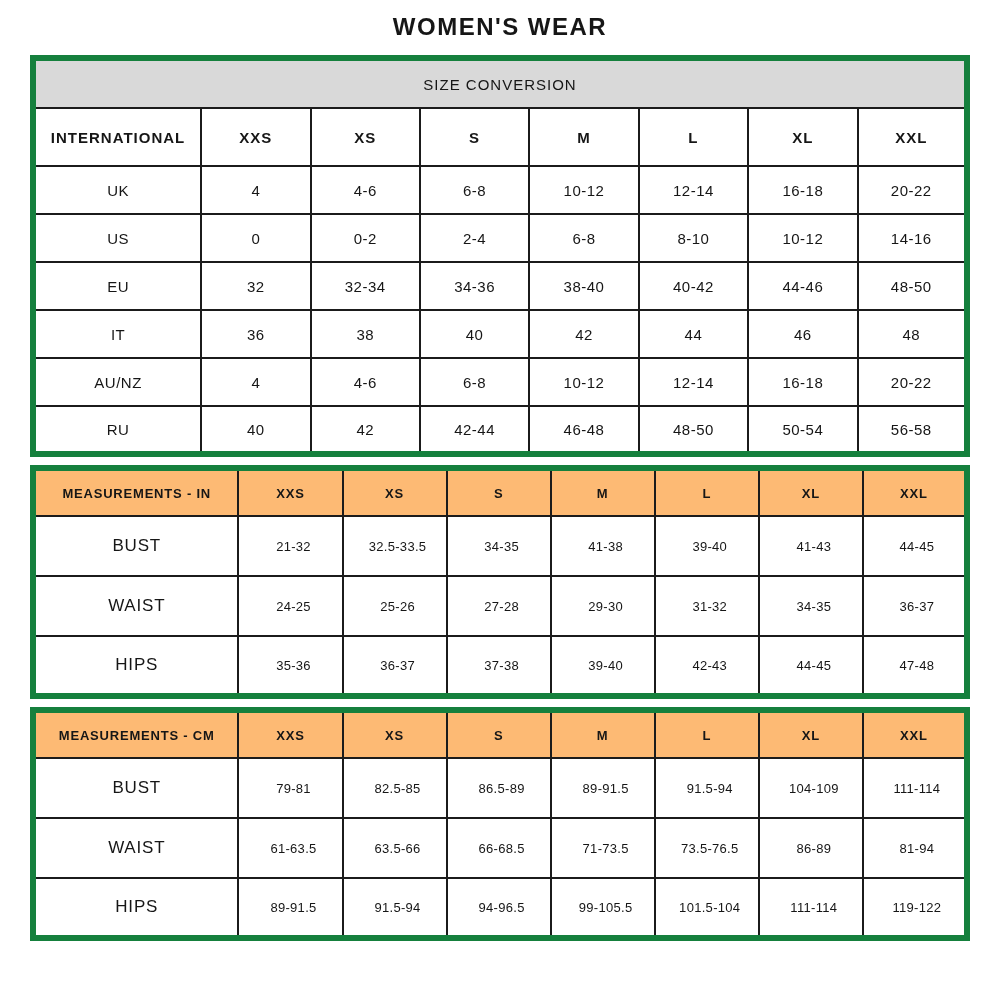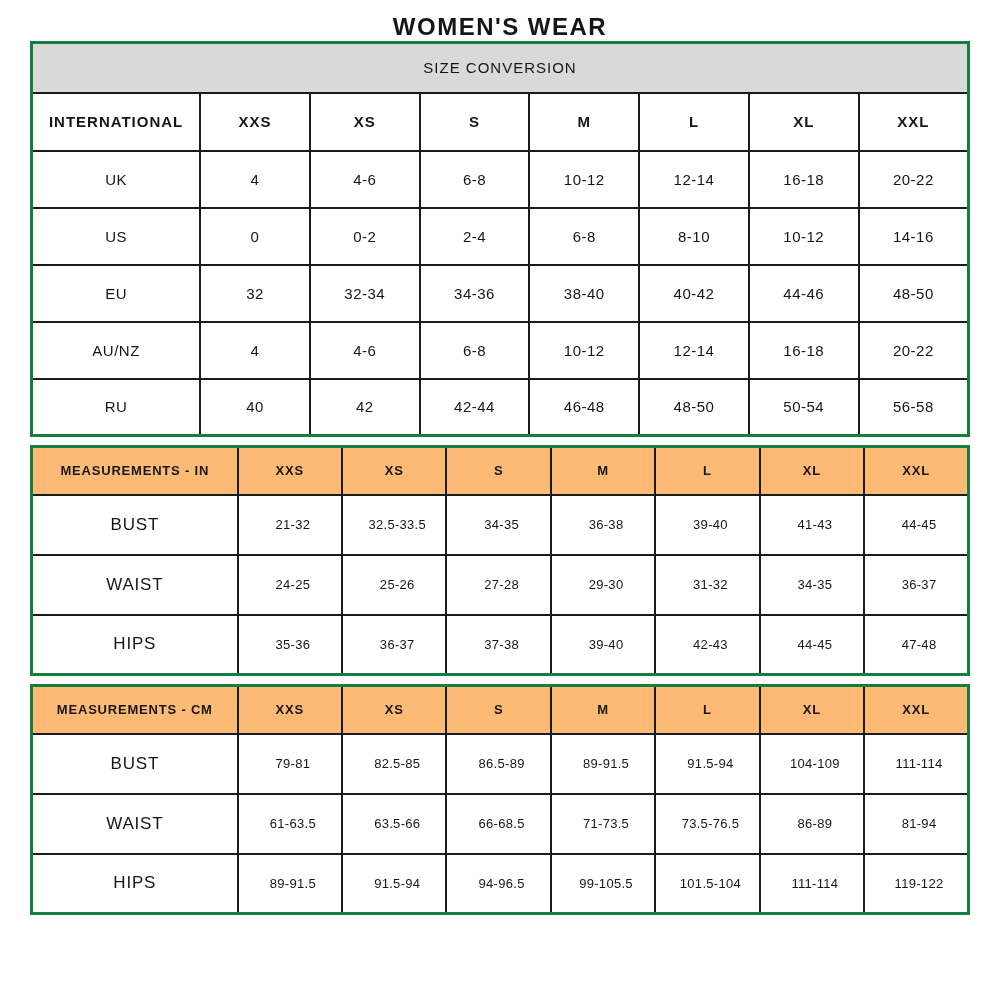--- a/index.html
+++ b/index.html
@@ -10,27 +10,28 @@
     font-family: "Liberation Sans", sans-serif;
     color: #161616;
     overflow: hidden;
   }
   .page { padding: 13px 30px 8px 30px; }
   .title {
     text-align: center;
     font-size: 24px;
     font-weight: 700;
     letter-spacing: 1.5px;
+    margin-bottom: 14px;
     color: #161616;
   }
   table.tbl {
     width: 100%;
     border-collapse: collapse;
     table-layout: fixed;
-    border: 3px solid #15803d;
+    border: 6px solid #15803d;
     margin-bottom: 8px;
   }
   .tbl th, .tbl td {
     border: 2px solid #1b1b1b;
     text-align: center;
     vertical-align: middle;
     font-weight: 400;
     padding: 0 2px;
     overflow: hidden;
   }
@@ -41,21 +42,21 @@
     font-weight: 700;
     letter-spacing: 1px;
   }
   .conv thead tr.cols th {
     height: 58px;
     font-size: 15px;
     font-weight: 700;
     letter-spacing: 1px;
   }
   .conv tbody th, .conv tbody td {
-    height: 57px;
+    height: 48px;
     font-size: 15px;
     letter-spacing: 0.5px;
   }
   .meas thead th {
     height: 48px;
     background: #fdba74;
     font-size: 13px;
     font-weight: 700;
     letter-spacing: 0.8px;
   }
@@ -130,20 +131,30 @@
           <th>EU</th>
           <td>32</td>
           <td>32-34</td>
           <td>34-36</td>
           <td>38-40</td>
           <td>40-42</td>
           <td>44-46</td>
           <td>48-50</td>
         </tr>
         <tr>
+          <th>IT</th>
+          <td>36</td>
+          <td>38</td>
+          <td>40</td>
+          <td>42</td>
+          <td>44</td>
+          <td>46</td>
+          <td>48</td>
+        </tr>
+        <tr>
           <th>AU/NZ</th>
           <td>4</td>
           <td>4-6</td>
           <td>6-8</td>
           <td>10-12</td>
           <td>12-14</td>
           <td>16-18</td>
           <td>20-22</td>
         </tr>
         <tr>
@@ -181,21 +192,21 @@
           <th>XL</th>
           <th>XXL</th>
         </tr>
     </thead>
     <tbody id="in-body">
         <tr>
           <th>BUST</th>
           <td>21-32</td>
           <td>32.5-33.5</td>
           <td>34-35</td>
-          <td>36-38</td>
+          <td>41-38</td>
           <td>39-40</td>
           <td>41-43</td>
           <td>44-45</td>
         </tr>
         <tr>
           <th>WAIST</th>
           <td>24-25</td>
           <td>25-26</td>
           <td>27-28</td>
           <td>29-30</td>

